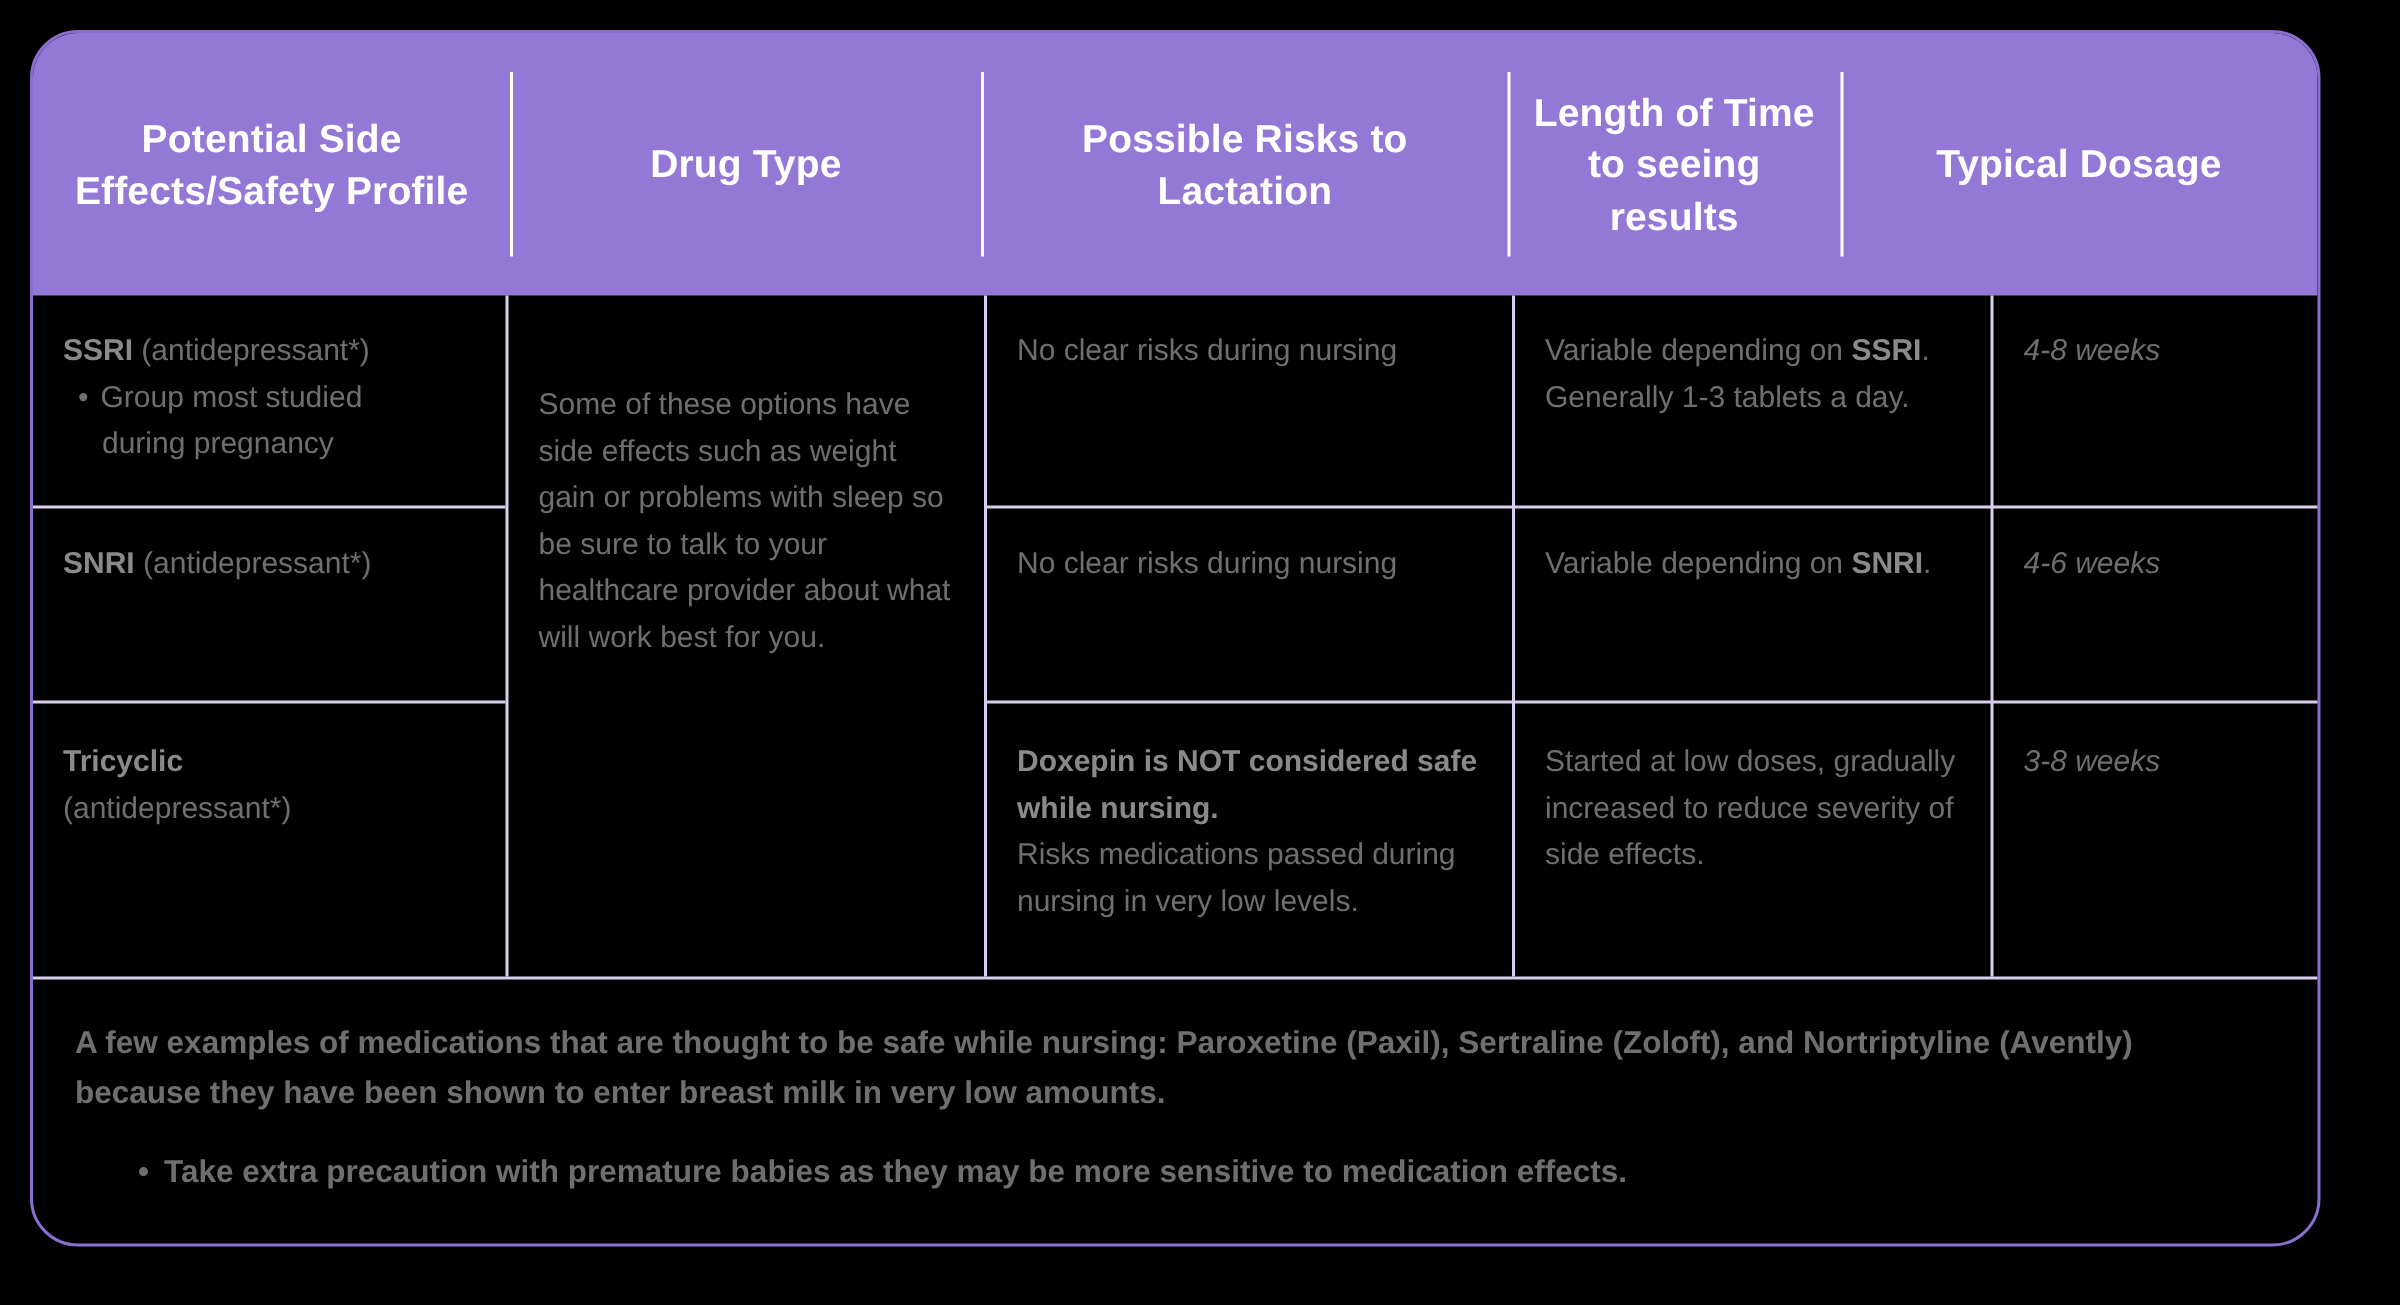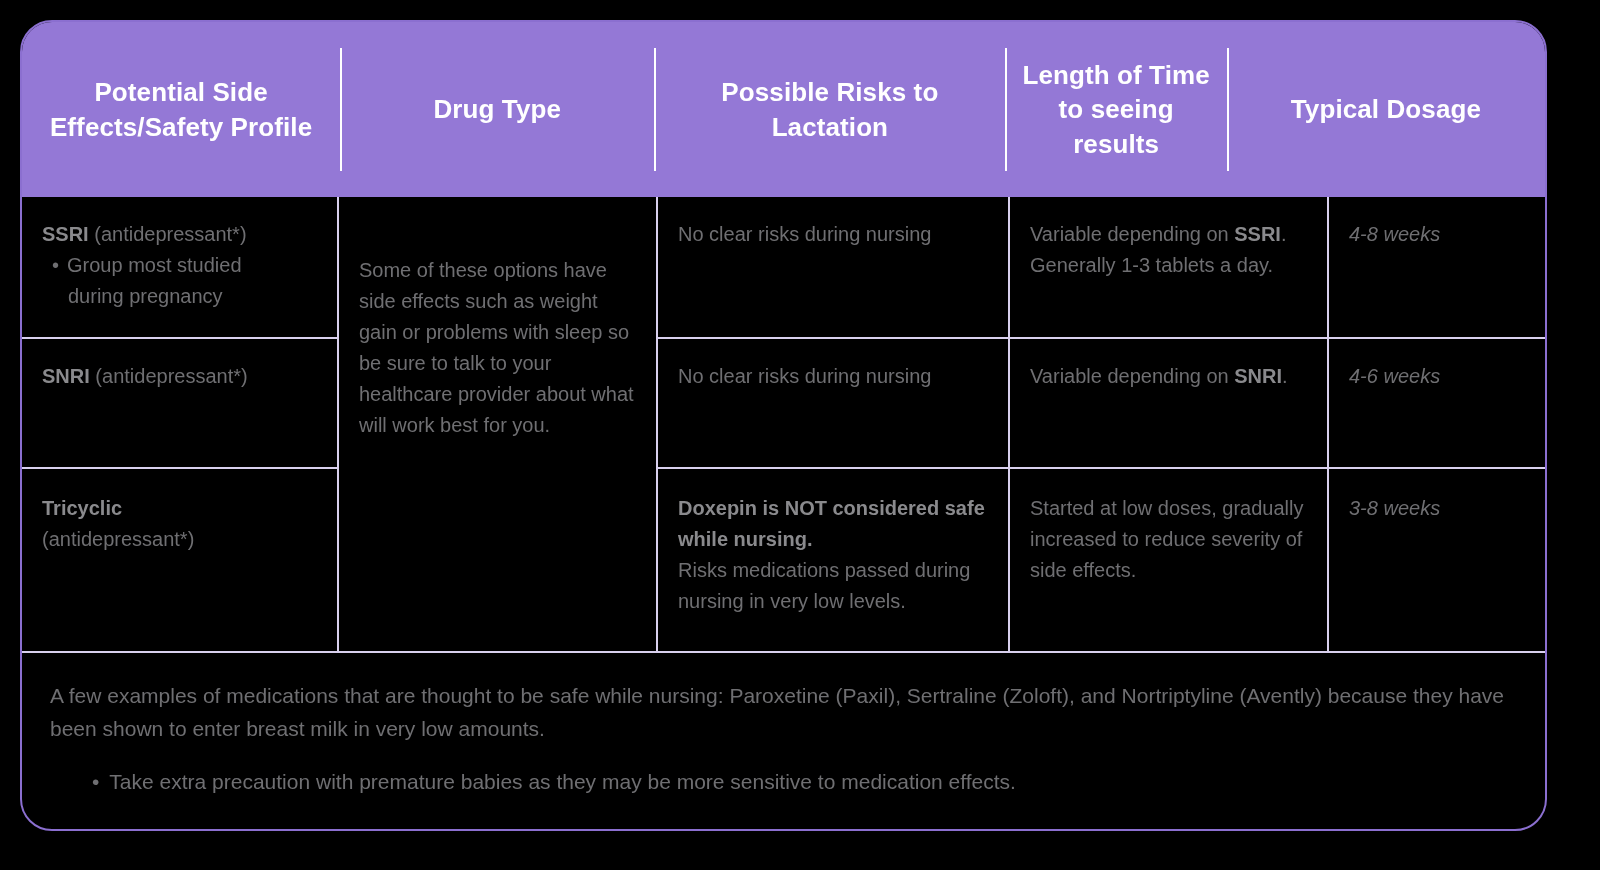--- a/index.html
+++ b/index.html
@@ -162,20 +162,21 @@
   .tfoot {
     position: absolute;
     left: 0;
     top: 631px;
     width: 100%;
     height: 178px;
     padding: 26px 34px 0 28px;
     color: #6F6F72;
     font-size: 21px;
     line-height: 1.58;
+    font-weight: bold;
   }
   .tfoot .note-p { display: block; }
   .tfoot .note-bullet {
     display: block;
     margin-top: 20px;
     padding-left: 62px;
     text-indent: -20px;
   }
   .tfoot .note-bullet::before {
     content: "\2022";

